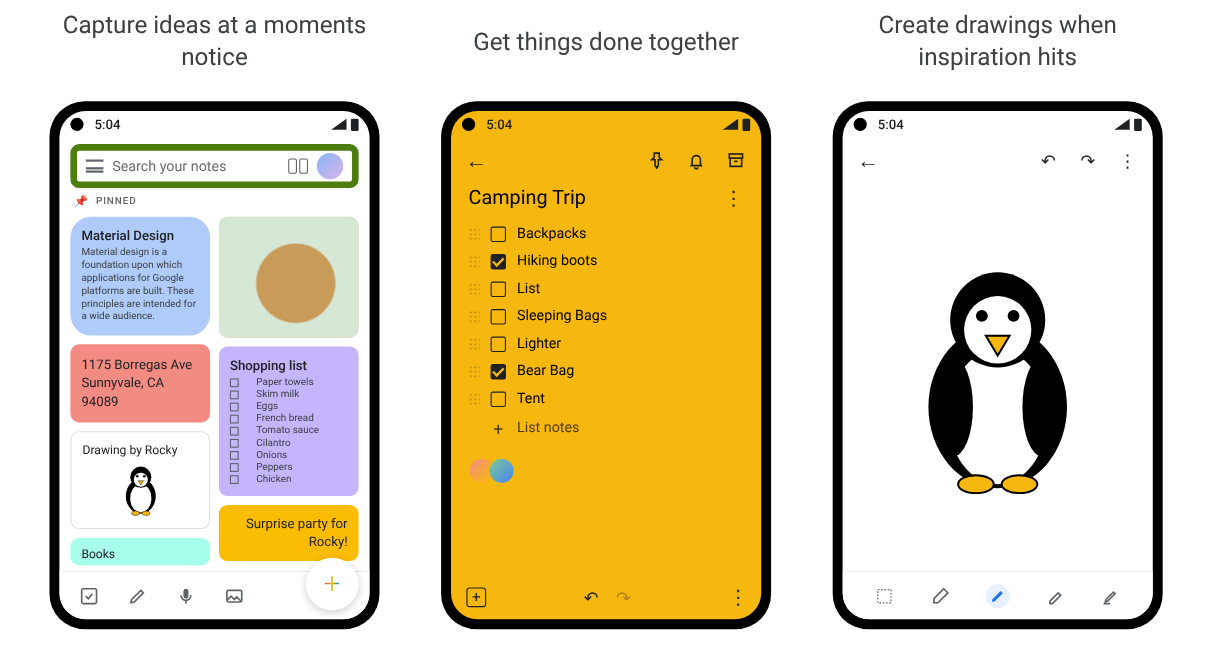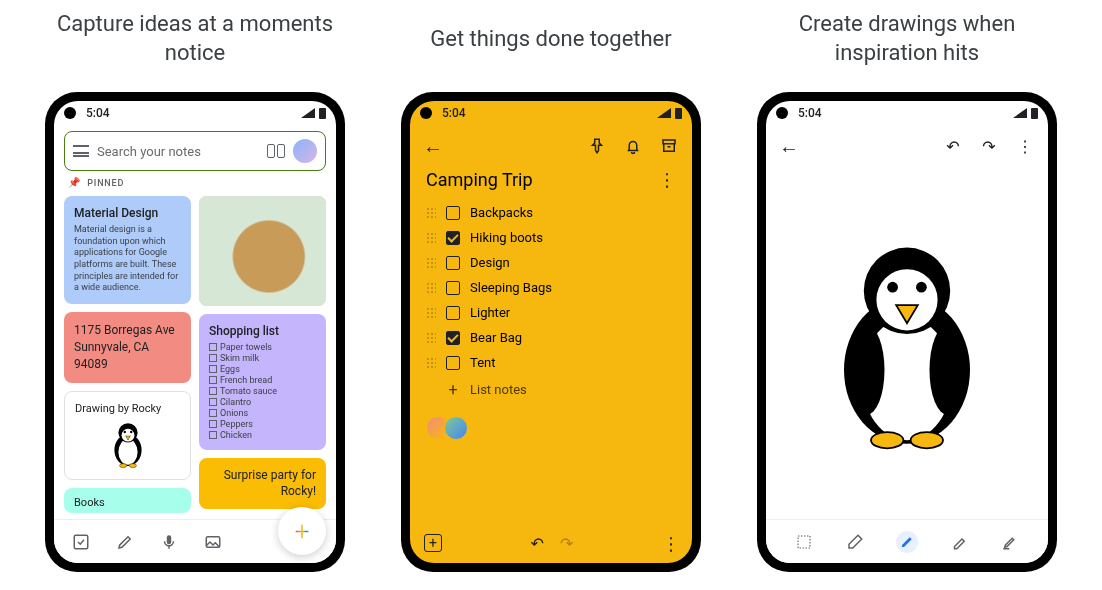--- a/index.html
+++ b/index.html
@@ -61,46 +61,46 @@
   }
   .camera {
     width:12px;height:12px;border-radius:50%;background:#000;margin-right:10px;
   }
   .statusbar .spacer{flex:1}
   .sig{display:inline-block;width:0;height:0;border-style:solid;border-width:0 0 10px 14px;border-color:transparent transparent #202124 transparent;margin-right:4px;}
   .batt{display:inline-block;width:7px;height:11px;background:#202124;border-radius:1px;}
   
   .searchbar {
     margin:6px 10px 6px;
-    height:40px;background:#fff;border:1px solid #4d7c0f;border-radius:8px;
+    height:40px;background:#fff;border:6px solid #4d7c0f;border-radius:8px;
     display:flex;align-items:center;padding:0 8px;gap:8px;
     box-shadow:0 1px 2px rgba(0,0,0,0.04);
   }
   .menu-lines{width:16px;height:12px;border-top:2px solid #5f6368;border-bottom:2px solid #5f6368;position:relative;}
   .menu-lines::after{content:"";position:absolute;top:5px;left:0;right:0;height:2px;background:#5f6368;}
   .search-text{flex:1;font-size:13px;color:#6b6b6b;}
   .view-toggle{width:18px;height:14px;display:flex;gap:2px;}
   .view-toggle div{flex:1;border:1.5px solid #5f6368;border-radius:2px;}
   .avatar{width:24px;height:24px;border-radius:50%;background:linear-gradient(135deg,#8ab4f8,#d8b4e8);}
   .pinned-row{display:flex;align-items:center;gap:6px;padding:0 14px;font-size:9px;color:#5f6368;letter-spacing:0.8px;font-weight:500;}
   .pin-mini{font-size:10px;}
   .masonry{flex:1;display:flex;gap:8px;padding:8px 10px 0;}
   .col{flex:1;display:flex;flex-direction:column;gap:8px;}
   .card{border-radius:8px;padding:10px;font-size:11px;color:#202124;}
   .card-title{font-weight:500;font-size:12px;margin-bottom:4px;}
   .card-body{font-size:9px;line-height:1.3;color:#3c4043;}
-  .c-blue{background:#aecbfa;}
+  .c-blue{background:#aecbfa;border-radius:19px;}
   .c-red{background:#f28b82;color:#202124;}
   .c-white{background:#fff;border:1px solid #e0e0e0;}
   .c-yellow{background:#c4b5fd;}
   .c-orange{background:#fbbc04;}
   .c-teal{background:#a7ffeb;}
   .c-img{padding:0;overflow:hidden;height:110px;background:#e0c9a6;position:relative;}
   .c-img .dog{position:absolute;inset:0;background: radial-gradient(circle at 55% 55%, #c99b59 0 38%, transparent 40%), #d6e7d6;}
-  .shopping-item{font-size:9px;color:#3c4043;display:flex;gap:3px;align-items:center;margin-top:1px;}
+  .shopping-item{font-size:9px;color:#3c4043;display:flex;gap:16px;align-items:center;margin-top:1px;}
   .cb{width:8px;height:8px;border:1px solid #5f6368;flex-shrink:0;}
   .c-draw .mini-penguin{width:40px;height:50px;margin:4px auto 0;position:relative;}
   .bottombar{
     height:44px;border-top:1px solid #eee;background:#fff;
     display:flex;align-items:center;gap:26px;padding:0 18px;
     position:relative;
   }
   .bb-icon{width:18px;height:18px;color:#5f6368;}
   .fab{position:absolute;right:10px;bottom:8px;width:48px;height:48px;background:#fff;border-radius:50%;box-shadow:0 2px 8px rgba(0,0,0,0.2);display:flex;align-items:center;justify-content:center;}
   .plus{font-size:26px;font-weight:300;background:linear-gradient(90deg,#ea4335,#fbbc04 50%,#34a853 75%,#4285f4);-webkit-background-clip:text;background-clip:text;color:transparent;}
@@ -322,21 +322,21 @@
             <span>Backpacks</span>
           </div>
         <div class="check-item">
             <span class="handle"></span>
             <span class="box checked"></span>
             <span>Hiking boots</span>
           </div>
         <div class="check-item">
             <span class="handle"></span>
             <span class="box"></span>
-            <span>Design</span>
+            <span>List</span>
           </div>
         <div class="check-item">
             <span class="handle"></span>
             <span class="box"></span>
             <span>Sleeping Bags</span>
           </div>
         <div class="check-item">
             <span class="handle"></span>
             <span class="box"></span>
             <span>Lighter</span>

